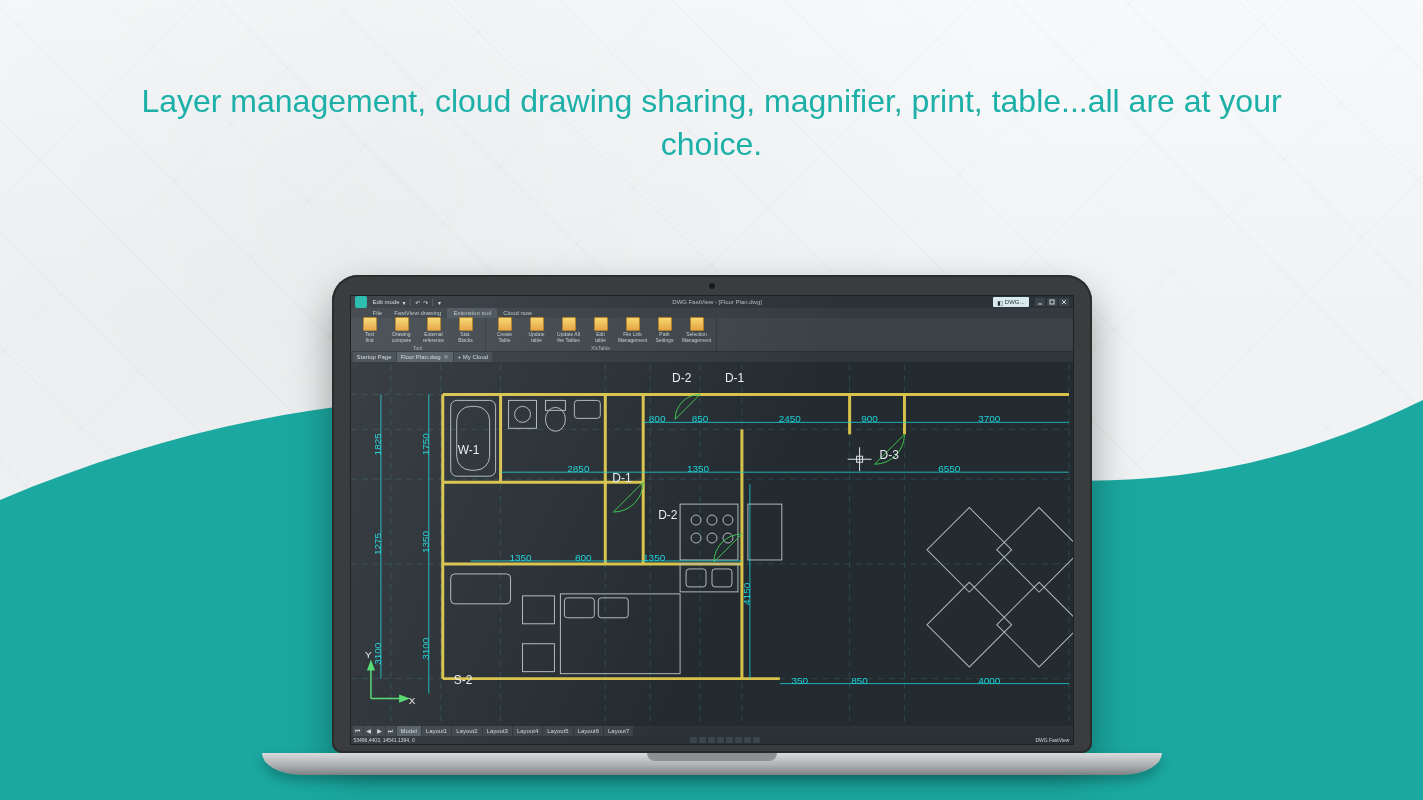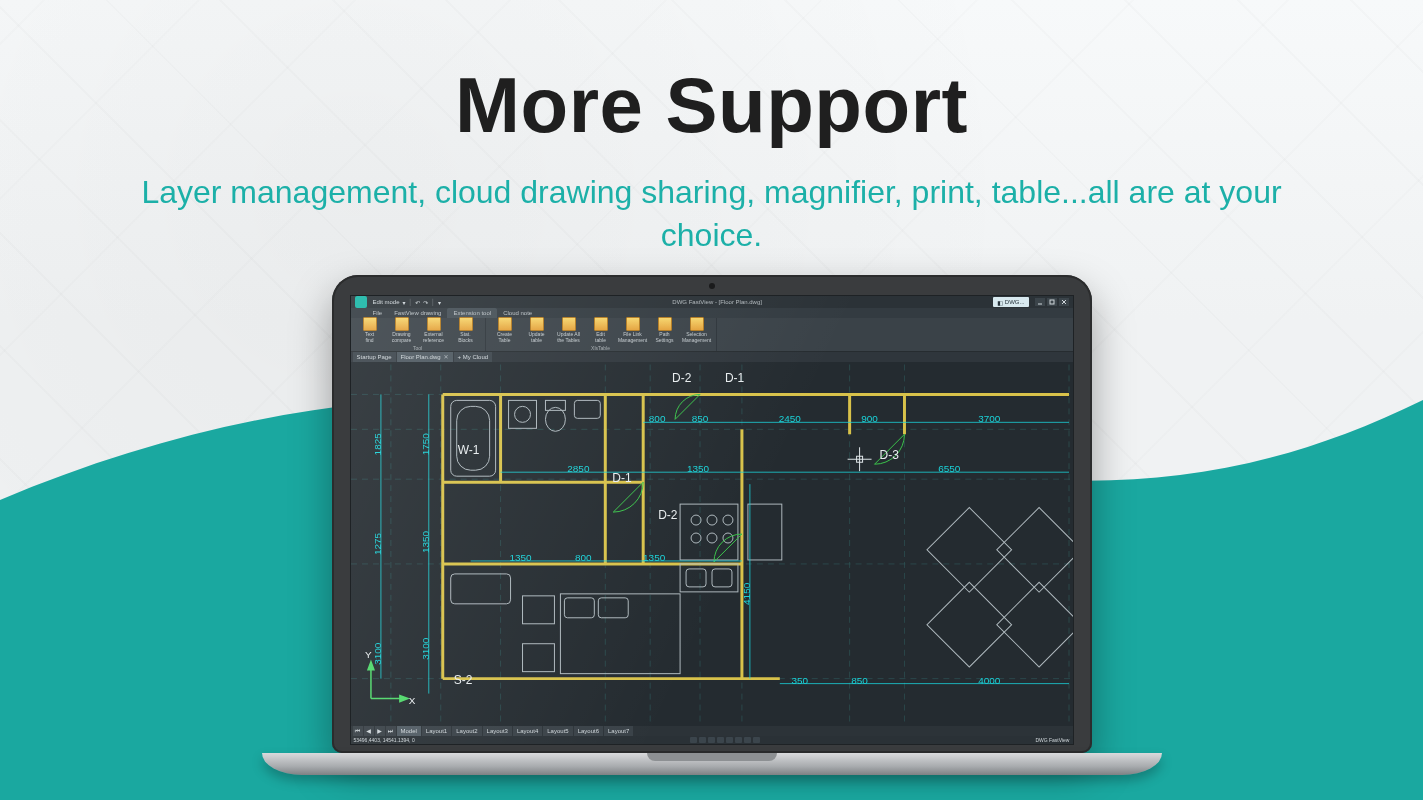--- a/index.html
+++ b/index.html
@@ -244,21 +244,20 @@
 
 <div class="stage">
 
   <div class="wave">
     <svg viewBox="0 0 1423 440" preserveAspectRatio="none">
       <path d="M0,140 C260,30 520,10 760,70 C1010,135 1200,150 1423,40 L1423,440 L0,440 Z" fill="#1aa8a0"></path>
     </svg>
   </div>
 
   <div class="hero">
-    <h1>More Support</h1>
     <p>Layer management, cloud drawing sharing, magnifier, print, table...all are at your choice.</p>
   </div>
 
   <div class="laptop">
     <div class="lid">
       <div class="camera"></div>
       <div class="screen">
         <div class="gloss"></div>
         <div class="app">
 

